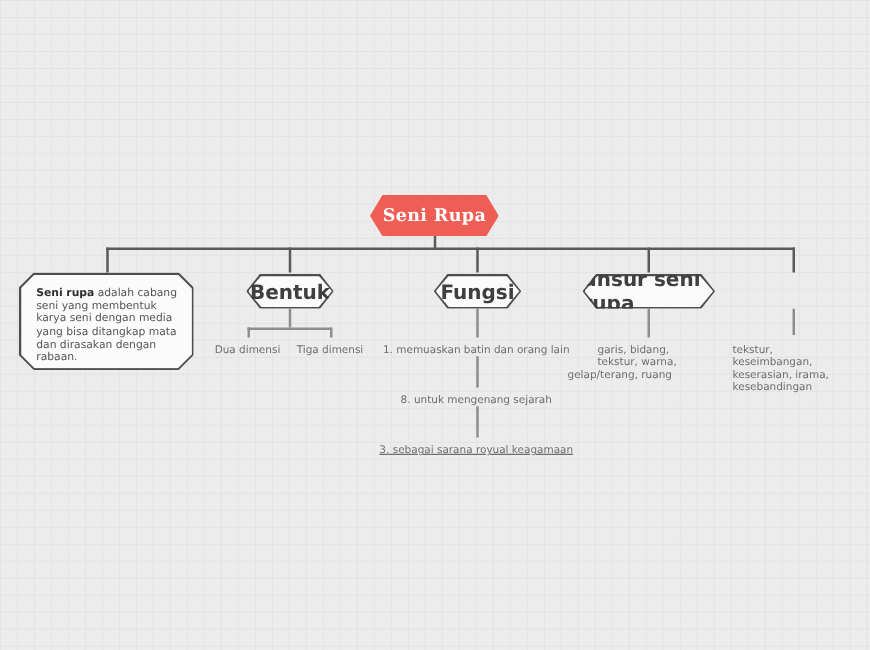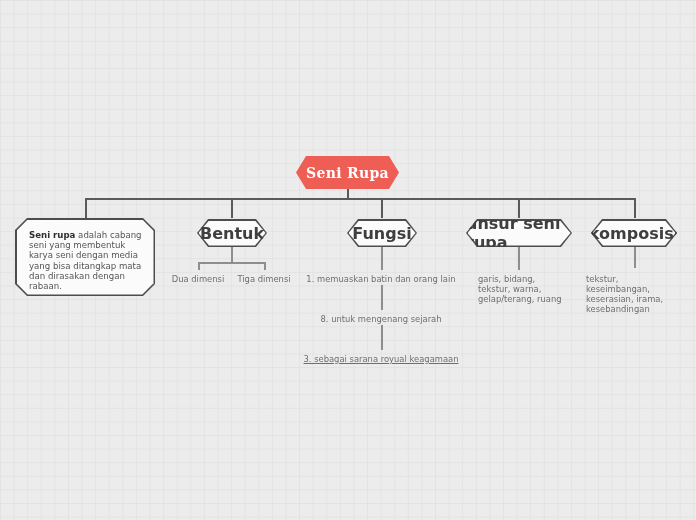--- a/index.html
+++ b/index.html
@@ -157,34 +157,30 @@
   <div class="hex-node" style="left:466px; top:219px; width:106px; height:28px;">
     <div class="hex-inner"></div>
     <span class="hex-label">unsur seni rupa</span>
   </div>
 
   <div class="hex-node" style="left:347px; top:219px; width:70px; height:28px;">
     <div class="hex-inner"></div>
     <span class="hex-label">Fungsi</span>
   </div>
 
-  <div class="hex-node" style="left:591px; top:219px; width:86px; height:28px;">
-    <div class="hex-inner"></div>
-    <span class="hex-label">komposisi</span>
-  </div>
 
   <div class="leaf centered" style="left:198px; top:274px;">Dua dimensi</div>
   <div class="leaf centered" style="left:264px; top:274px;">Tiga dimensi</div>
 
   <div class="leaf centered" style="left:381px; top:274px;">1. memuaskan batin dan orang lain</div>
   <div class="leaf centered" style="left:381px; top:314px;">8. untuk mengenang sejarah</div>
   <div class="leaf centered" style="left:381px; top:354px;text-decoration:underline;">3. sebagai sarana royual keagamaan</div>
 
   <div class="leaf" style="left:478px; top:274px;">garis, bidang,</div>
   <div class="leaf" style="left:478px; top:284px;">tekstur, warna,</div>
-  <div class="leaf" style="left:478px; top:294px;">gelap/terang, ruang</div>
+  <div class="leaf" style="left:454px; top:294px;">gelap/terang, ruang</div>
 
   <div class="leaf" style="left:586px; top:274px;">tekstur,</div>
   <div class="leaf" style="left:586px; top:284px;">keseimbangan,</div>
   <div class="leaf" style="left:586px; top:294px;">keserasian, irama,</div>
   <div class="leaf" style="left:586px; top:304px;">kesebandingan</div>
 
 </div>
 
 </body></html>

